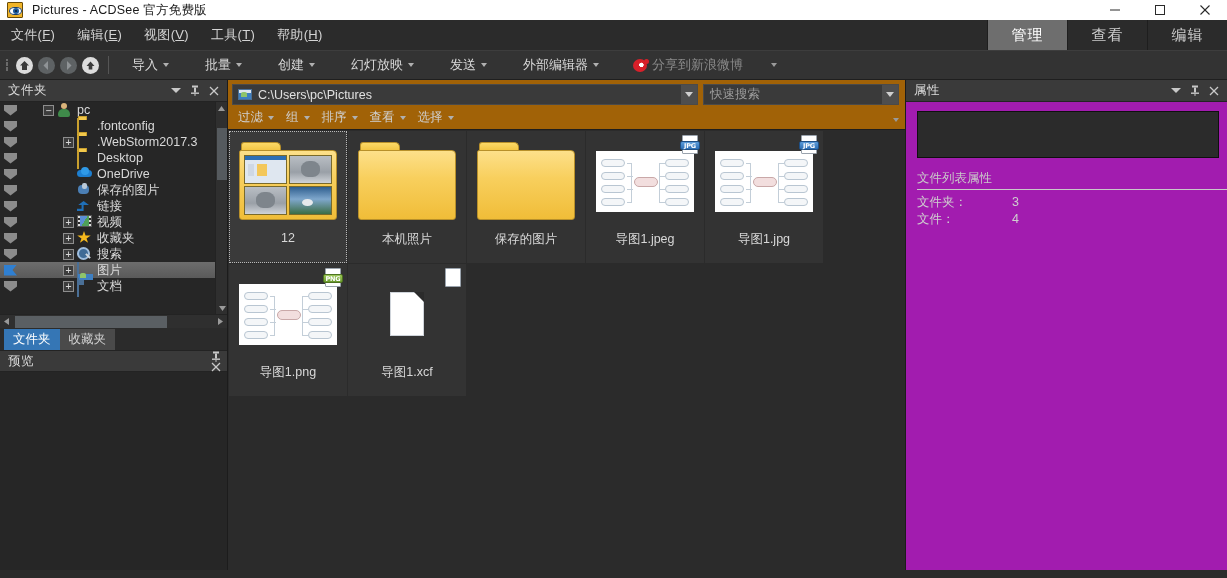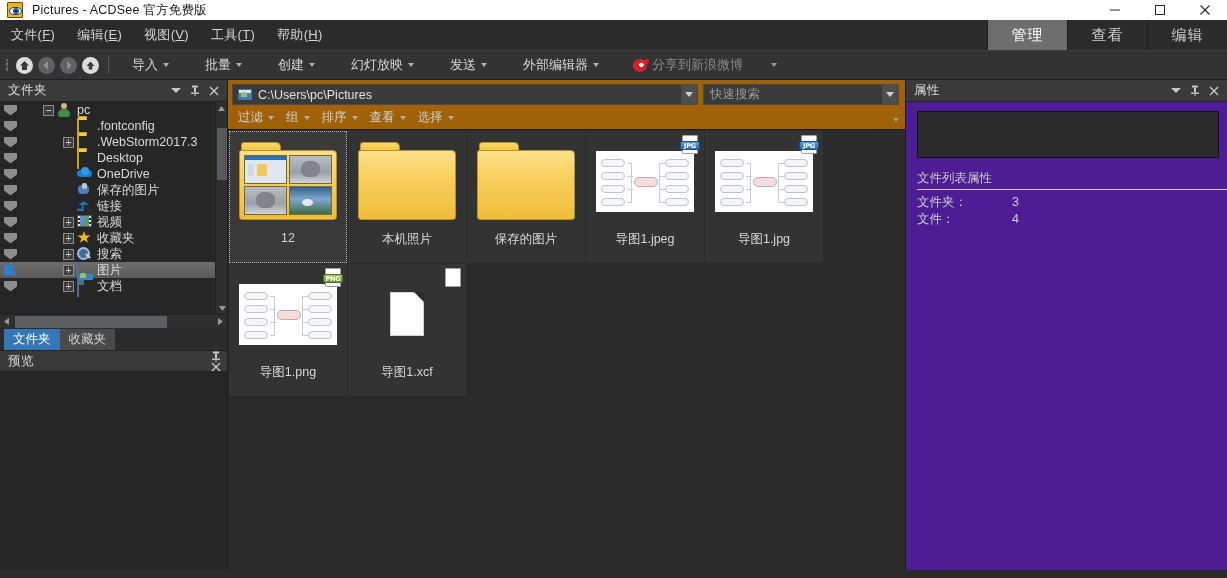--- a/index.html
+++ b/index.html
@@ -296,21 +296,21 @@
     width: 34px; height: 44px; background: #ffffff; position: relative;
     border: 1px solid #cfd4da;
   }
   .doc-big:after {
     content: ""; position: absolute; right: -1px; top: -1px;
     border-width: 0 10px 10px 0; border-style: solid;
     border-color: #2b2b2b #2b2b2b transparent transparent;
   }
 
   
-  .right { width: 322px; background: #4c1d95; display: flex; flex-direction: column;
+  .right { width: 322px; background: #a21caf; display: flex; flex-direction: column;
            border-left: 1px solid #1c1c1c; }
   .prop-box {
     margin: 9px 8px 0 11px; height: 47px; background: #2b2b2b; border: 1px solid #0f0f0f;
   }
   .prop-section {
     margin: 12px 0 0 11px; font-size: 12.5px; color: #c9c9c9; padding-bottom: 2px;
   }
   .prop-rule { height: 1px; background: #c9c9c9; margin: 0 0 0 11px; }
   .prop-rows { margin: 4px 0 0 11px; }
   .prow { display: flex; font-size: 12.5px; color: #cfcfcf; line-height: 17px; }

